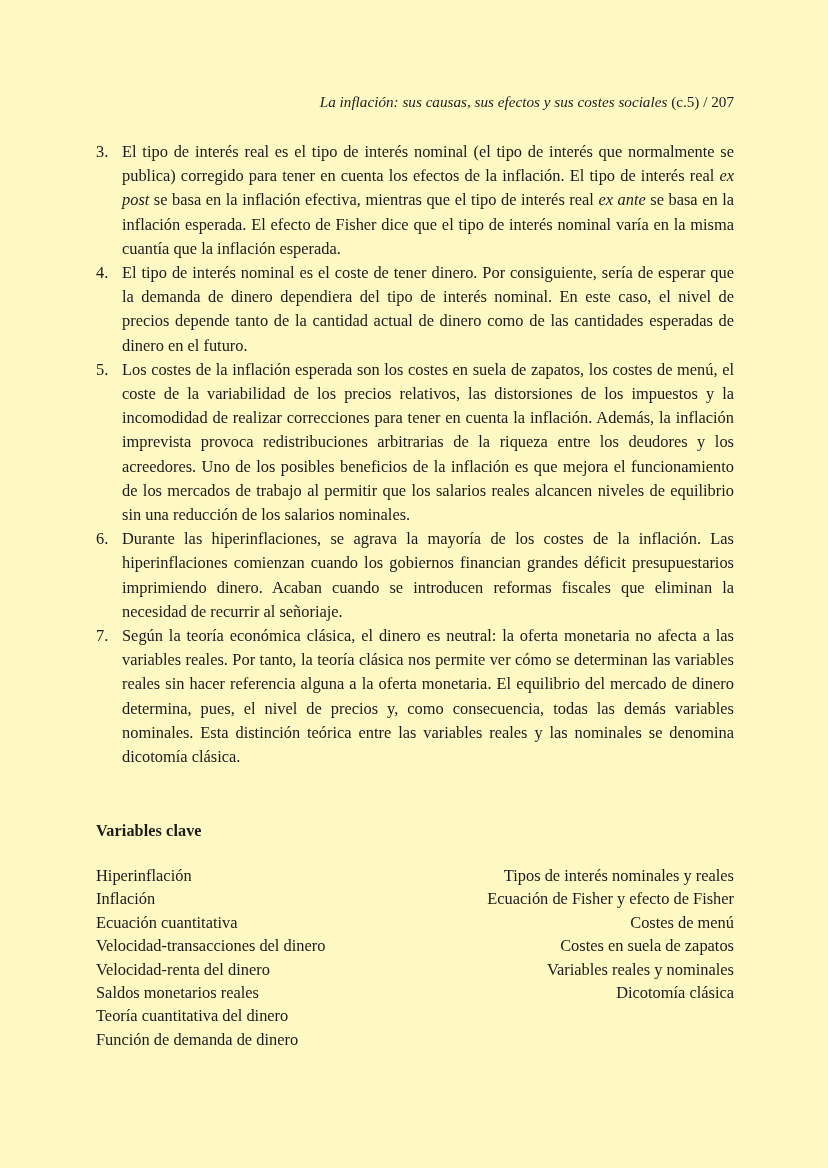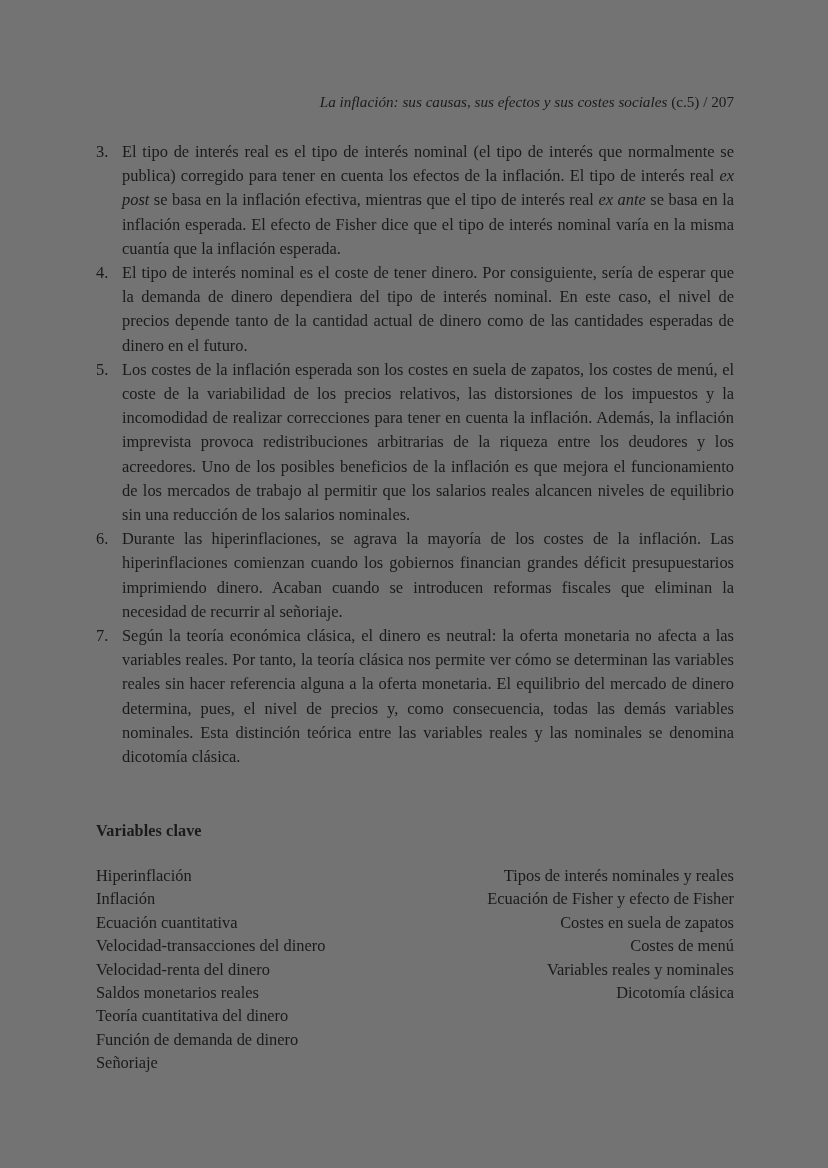--- a/index.html
+++ b/index.html
@@ -11,21 +11,21 @@
     width: 828px;
     height: 1168px;
     position: relative;
     font-family: "Liberation Serif", "DejaVu Serif", serif;
     color: #1a1a1a;
     overflow: hidden;
   }
   .page {
     position: absolute;
     inset: 0;
-    background: #737373;
+    background: #fef9c3;
   }
 
   
   .running-head {
     position: absolute;
     top: 92px;
     left: 96px;
     width: 638px;
     text-align: right;
     font-size: 15.2px;
@@ -148,26 +148,25 @@
     <div class="concepts-columns">
       <div class="concepts-col left">
           <div class="concept-item"><span>Hiperinflación</span></div>
           <div class="concept-item"><span>Inflación</span></div>
           <div class="concept-item"><span>Ecuación cuantitativa</span></div>
           <div class="concept-item"><span>Velocidad-transacciones del dinero</span></div>
           <div class="concept-item"><span>Velocidad-renta del dinero</span></div>
           <div class="concept-item"><span>Saldos monetarios reales</span></div>
           <div class="concept-item"><span>Teoría cuantitativa del dinero</span></div>
           <div class="concept-item"><span>Función de demanda de dinero</span></div>
-          <div class="concept-item"><span>Señoriaje</span></div>
         </div>
       <div class="concepts-col right">
           <div class="concept-item"><span>Tipos de interés nominales y reales</span></div>
           <div class="concept-item"><span>Ecuación de Fisher y efecto de Fisher</span></div>
+          <div class="concept-item"><span>Costes de menú</span></div>
           <div class="concept-item"><span>Costes en suela de zapatos</span></div>
-          <div class="concept-item"><span>Costes de menú</span></div>
           <div class="concept-item"><span>Variables reales y nominales</span></div>
           <div class="concept-item"><span>Dicotomía clásica</span></div>
         </div>
     </div>
   </div>
 
 </div>
 
 </body></html>

